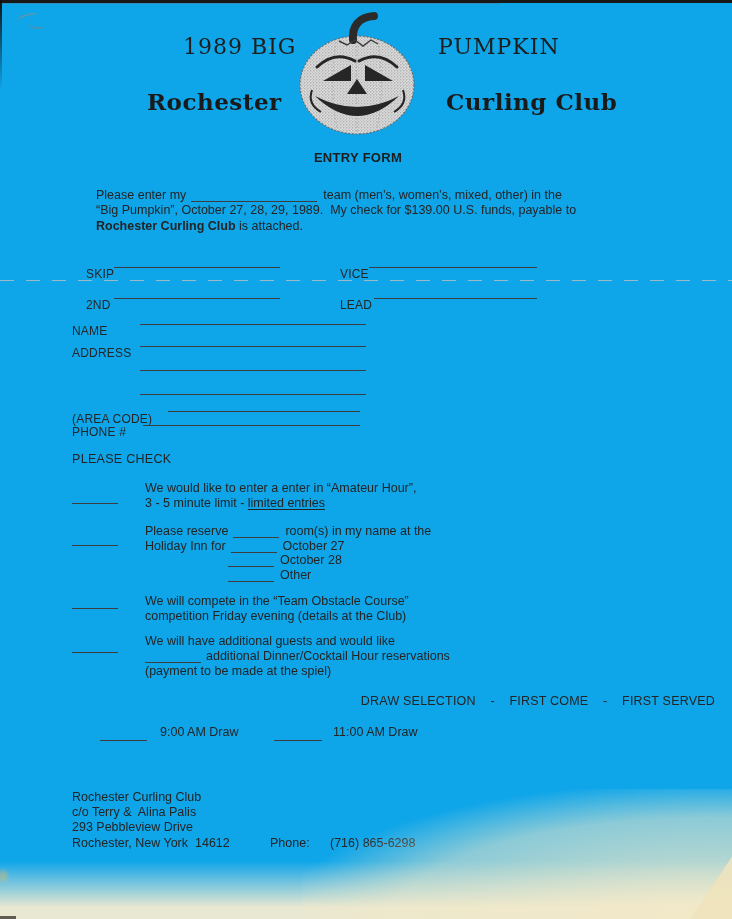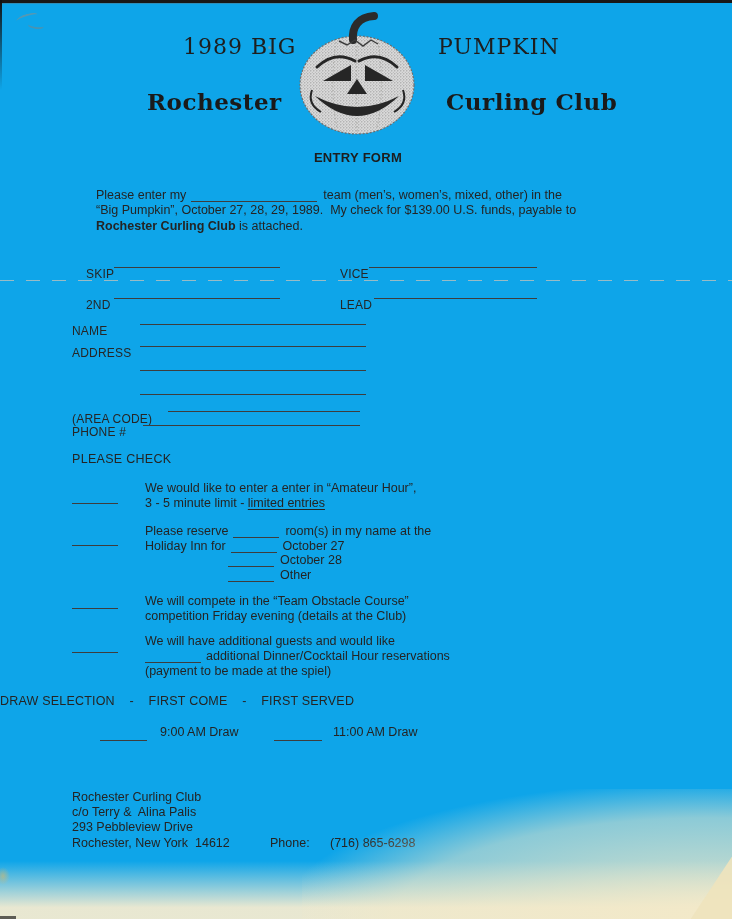--- a/index.html
+++ b/index.html
@@ -39,21 +39,21 @@
   .u{display:inline-block;border-bottom:1.6px solid #3d3d3d;height:10px;transform:translateY(3px);}
   .intro{position:absolute;left:72px;top:188px;width:520px;}
   .intro .row{display:block;margin-left:24px;}
   .u-intro{width:126px;margin:0 6px 0 5px;}
   .check-head{position:absolute;left:72px;top:452px;font-size:12.5px;letter-spacing:.3px;}
   .item{position:absolute;left:145px;width:360px;}
   .u46{width:46px;margin:0 6px 0 5px;}
   .u56{width:56px;margin:0 5px 0 0;}
   .sp78{display:inline-block;width:78px;}
   .ul-txt{text-decoration:underline;text-underline-offset:2px;}
-  .draw-head{position:absolute;left:0;top:694px;width:715px;text-align:left;font-size:12.5px;letter-spacing:.2px;}
+  .draw-head{position:absolute;left:0;top:694px;width:715px;text-align:right;font-size:12.5px;letter-spacing:.2px;}
   .opt-lbl{position:absolute;top:725px;font-size:12.5px;white-space:pre;}
   .foot{position:absolute;font-size:12.5px;white-space:pre;}
   .addr{position:absolute;left:72px;top:790px;font-size:12.5px;line-height:15.2px;}
   b{font-weight:bold;}
 </style>
 </head>
 <body>
 
 <div class="page">
 

